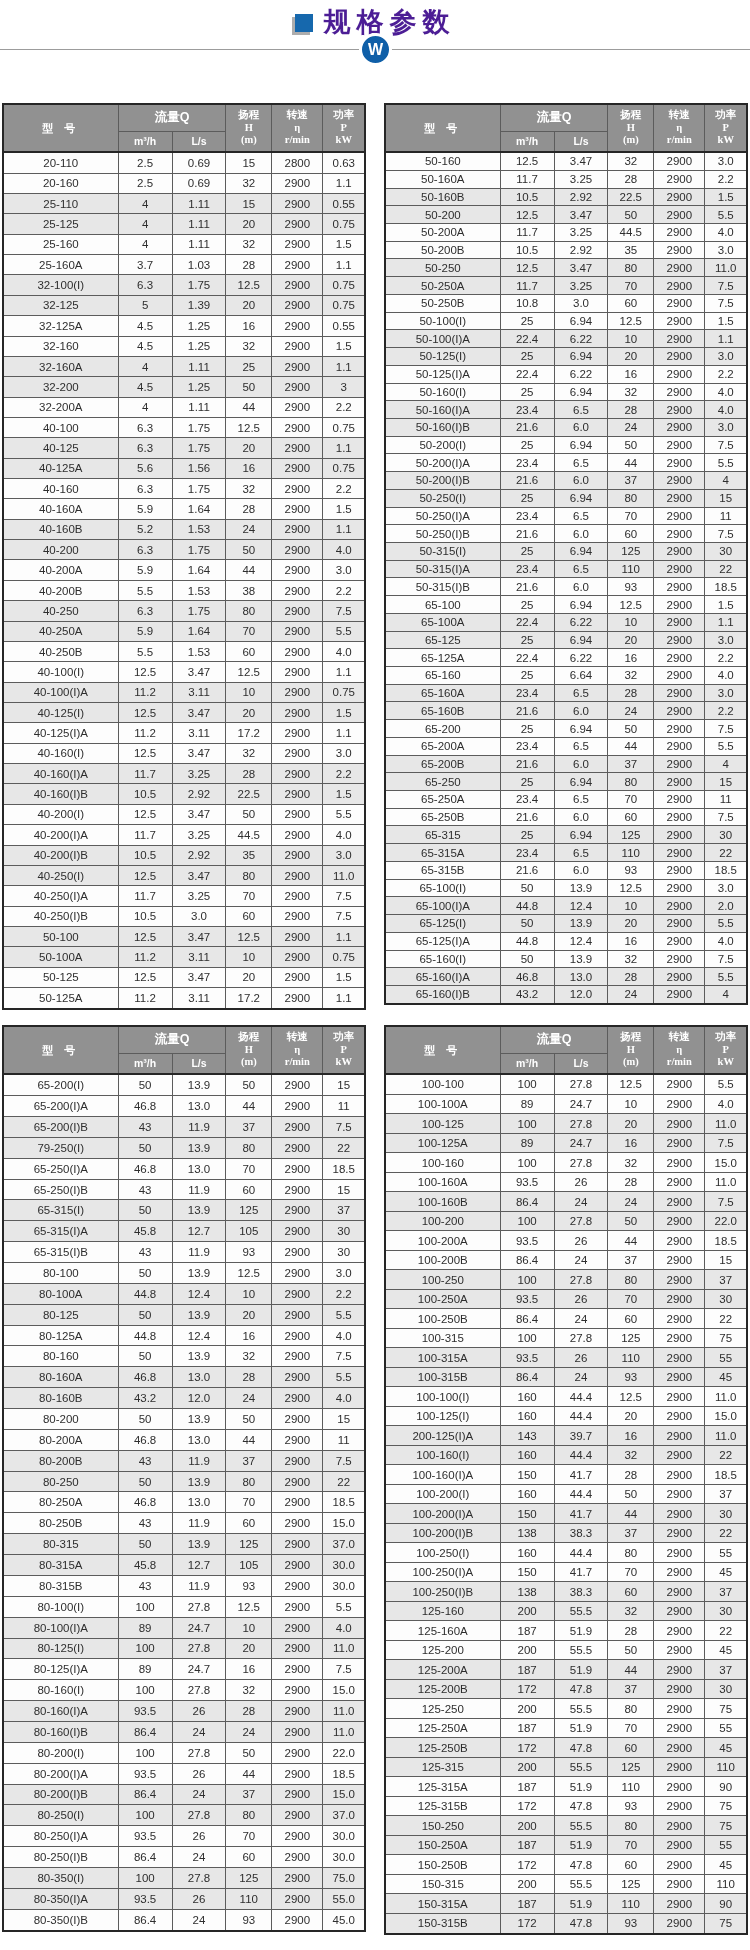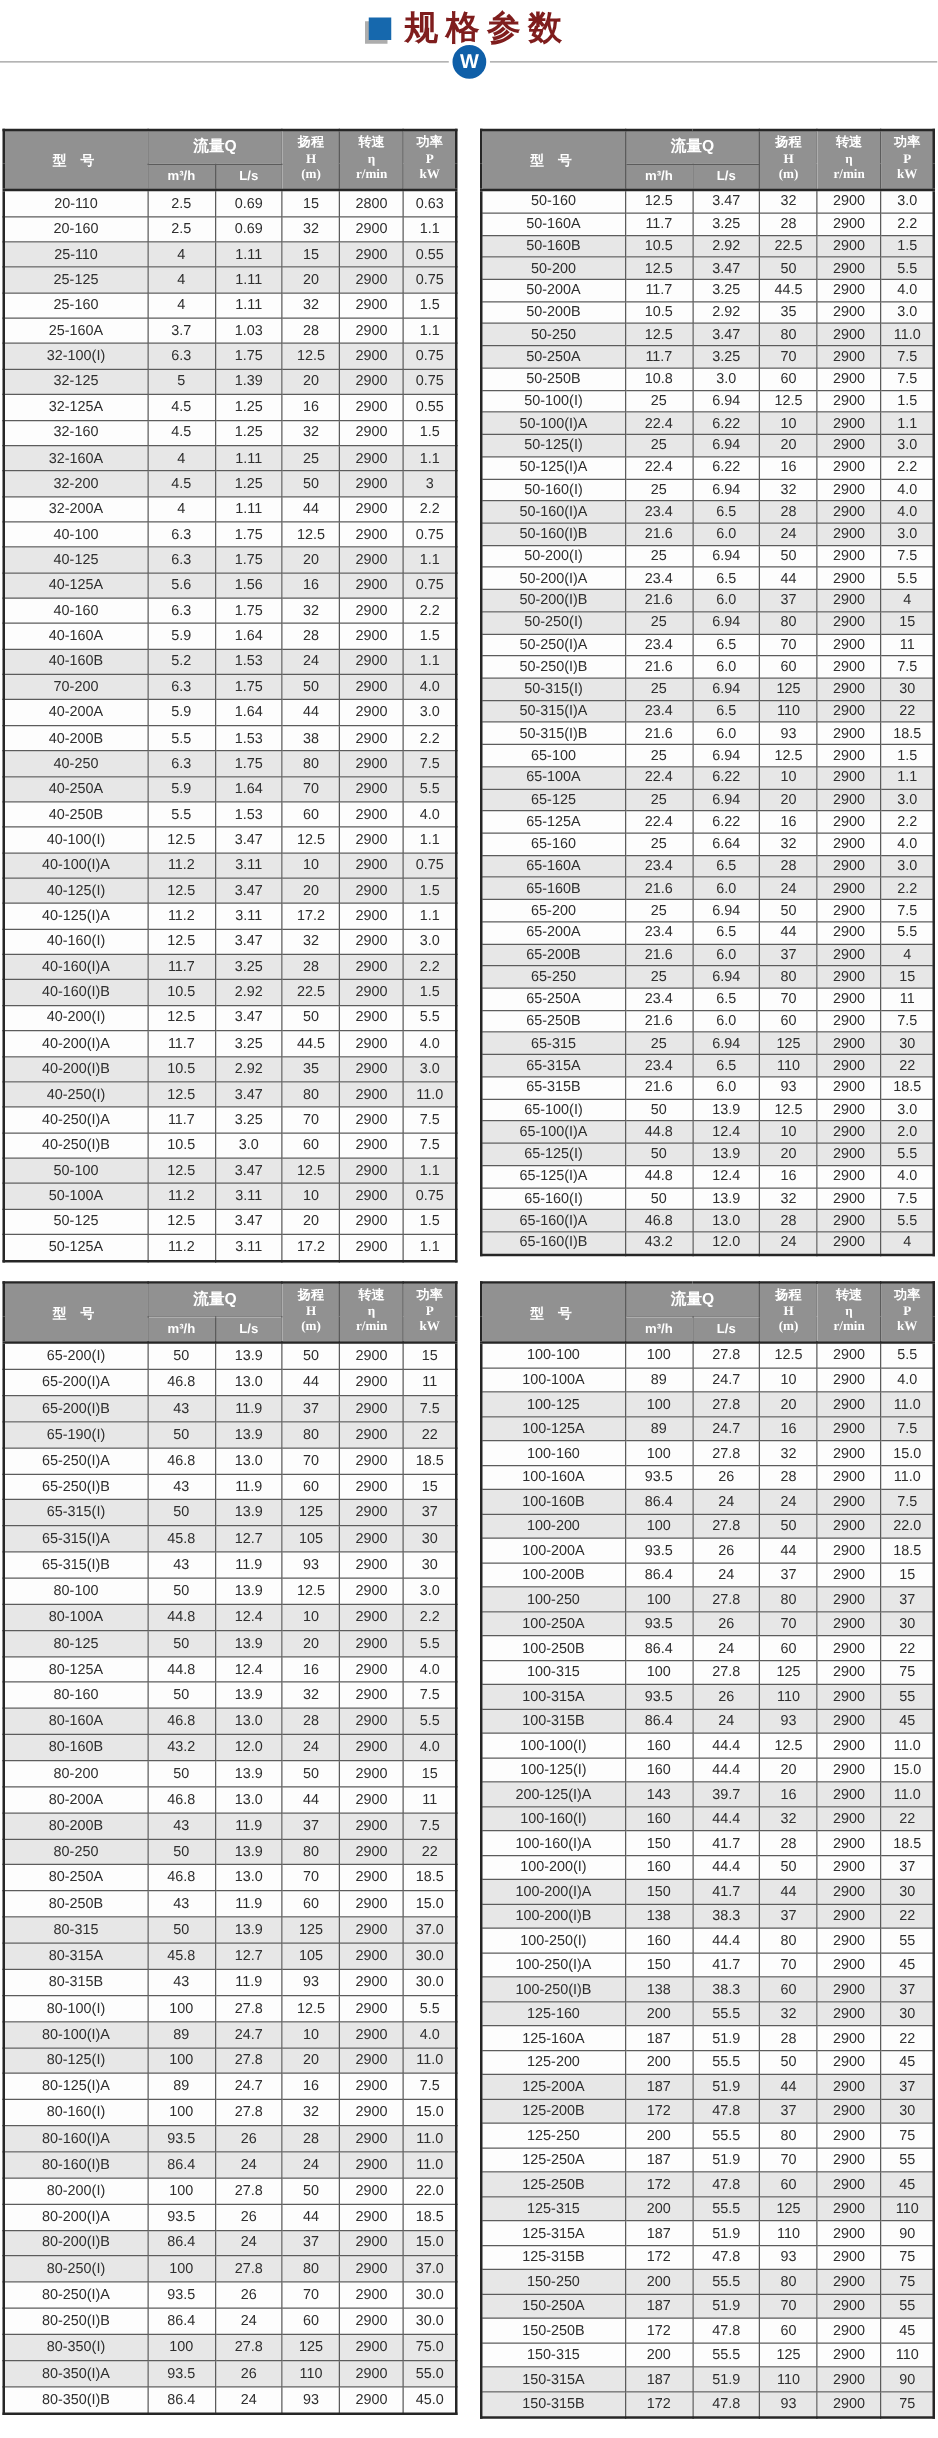--- a/index.html
+++ b/index.html
@@ -2,21 +2,21 @@
 <html><head>
 <meta charset="utf-8">
 <style>
   html,body{margin:0;padding:0;}
   body{
     width:750px;height:1950px;position:relative;background:#ffffff;
     font-family:"Liberation Sans", sans-serif;
   }
   .page-header{position:absolute;top:9px;left:0;width:100%;display:flex;justify-content:center;align-items:center;gap:11px;}
   .title-square{width:18px;height:18px;background:#1668ad;box-shadow:-3px 3px 0 #adadad;}
-  .page-title{font-size:27px;font-weight:bold;color:#7f1d1d;letter-spacing:6px;line-height:1;}
+  .page-title{font-size:27px;font-weight:bold;color:#4c1d95;letter-spacing:6px;line-height:1;}
   .divider{position:absolute;top:49px;left:0;width:750px;height:1px;background:#9c9c9c;}
   .w-badge{
     position:absolute;top:33px;left:359px;width:27px;height:27px;border-radius:50%;
     background:#0f5fa8;border:3px solid #ffffff;color:#ffffff;font-size:16px;font-weight:bold;
     display:flex;align-items:center;justify-content:center;
   }
   .tbl-wrap{position:absolute;}
   .t1{left:2px;  top:103px;  width:364px;height:907px;}
   .t2{left:384px;top:103px;  width:364px;height:902px;}
   .t3{left:2px;  top:1025px; width:364px;height:907px;}
@@ -230,21 +230,21 @@
         </tr>
         <tr>
           <td class="model">40-160B</td>
           <td>5.2</td>
           <td>1.53</td>
           <td>24</td>
           <td>2900</td>
           <td>1.1</td>
         </tr>
         <tr>
-          <td class="model">70-200</td>
+          <td class="model">40-200</td>
           <td>6.3</td>
           <td>1.75</td>
           <td>50</td>
           <td>2900</td>
           <td>4.0</td>
         </tr>
         <tr>
           <td class="model">40-200A</td>
           <td>5.9</td>
           <td>1.64</td>
@@ -888,21 +888,21 @@
         </tr>
         <tr>
           <td class="model">65-200(I)B</td>
           <td>43</td>
           <td>11.9</td>
           <td>37</td>
           <td>2900</td>
           <td>7.5</td>
         </tr>
         <tr>
-          <td class="model">65-190(I)</td>
+          <td class="model">79-250(I)</td>
           <td>50</td>
           <td>13.9</td>
           <td>80</td>
           <td>2900</td>
           <td>22</td>
         </tr>
         <tr>
           <td class="model">65-250(I)A</td>
           <td>46.8</td>
           <td>13.0</td>

